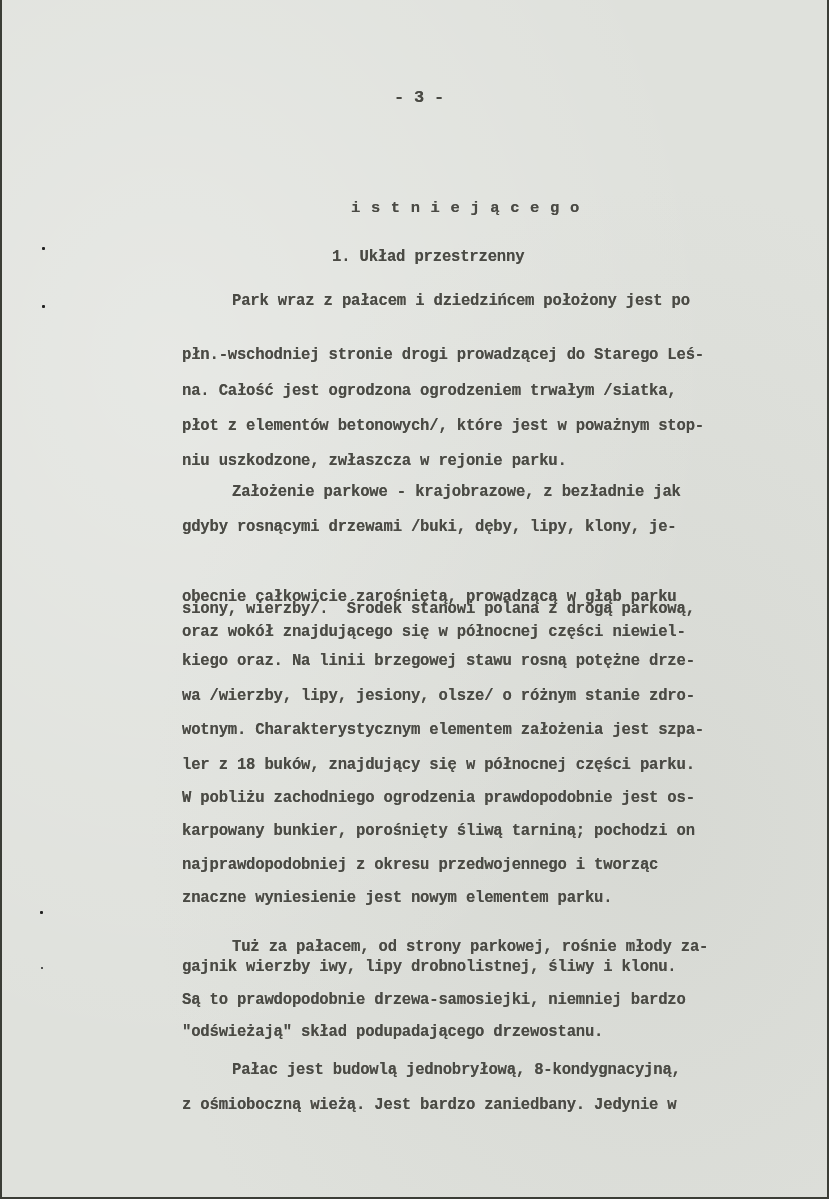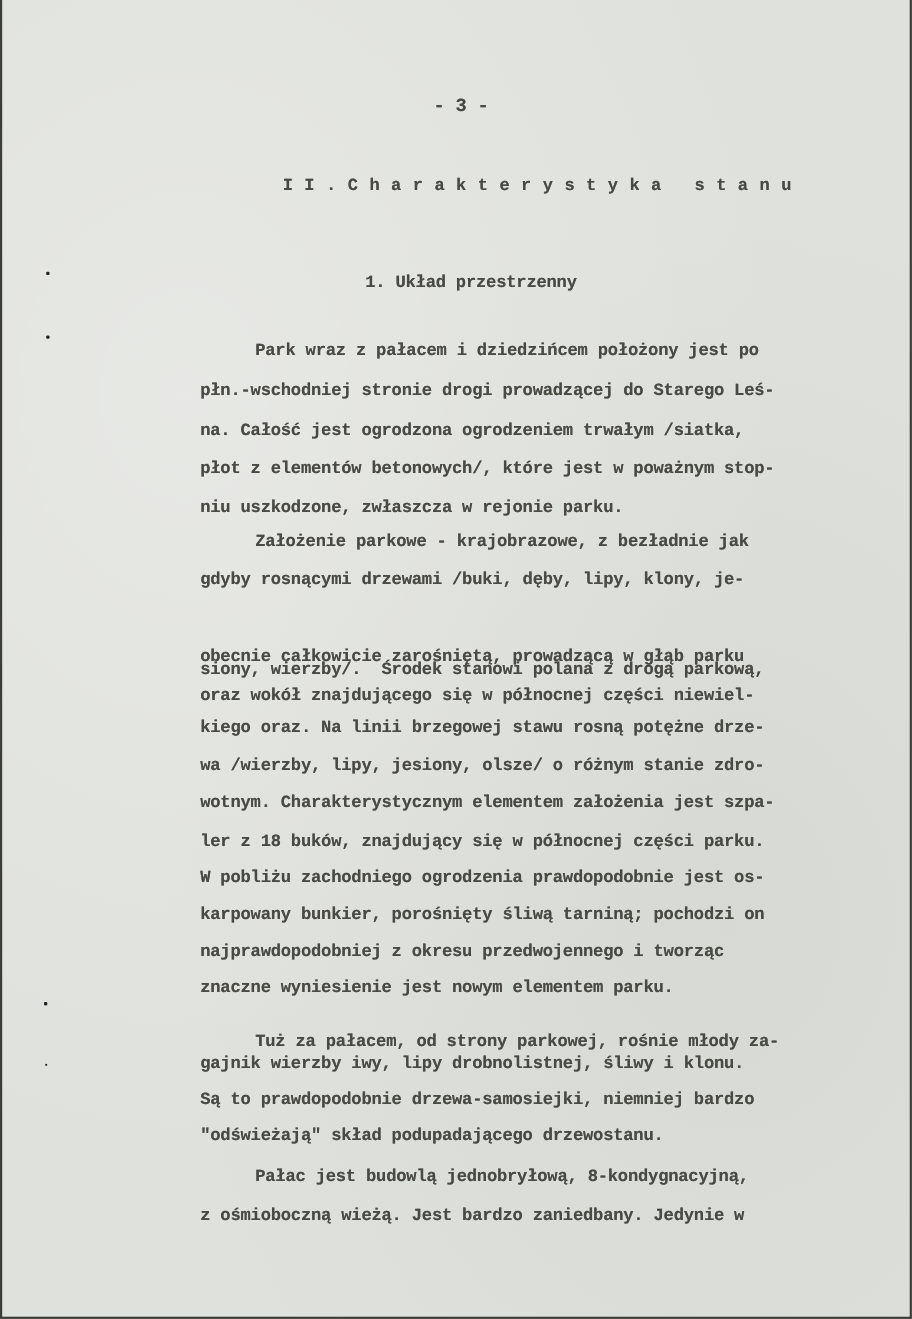--- a/index.html
+++ b/index.html
@@ -63,25 +63,25 @@
       height: 3px;
       background: #222;
       border-radius: 1px;
     }
   </style>
 </head>
 <body>
 
 <div class="page">
   <div class="tw page-number">- 3 -</div>
-  <div class="tw title-1">II.Charakterystyka stanu</div>
+  <div class="tw title-2">istniejącego</div>
   <div class="tw subtitle">1. Układ przestrzenny</div>
 
   <div id="body-text">
-      <div class="tw indent" style="top: 310px;">Park wraz z pałacem i dziedzińcem położony jest po</div>
+      <div class="tw indent" style="top: 292px;">Park wraz z pałacem i dziedzińcem położony jest po</div>
       <div class="tw line" style="top: 346px;">płn.-wschodniej stronie drogi prowadzącej do Starego Leś-</div>
       <div class="tw line" style="top: 382px;">na. Całość jest ogrodzona ogrodzeniem trwałym /siatka,</div>
       <div class="tw line" style="top: 417px;">płot z elementów betonowych/, które jest w poważnym stop-</div>
       <div class="tw line" style="top: 452px;">niu uszkodzone, zwłaszcza w rejonie parku.</div>
       <div class="tw indent" style="top: 483px;">Założenie parkowe - krajobrazowe, z bezładnie jak</div>
       <div class="tw line" style="top: 518px;">gdyby rosnącymi drzewami /buki, dęby, lipy, klony, je-</div>
       <div class="tw line" style="top: 553px; margin-top: 47px;">siony, wierzby/.  Środek stanowi polana z drogą parkową,</div>
       <div class="tw line" style="top: 588px;">obecnie całkowicie zarośniętą, prowadzącą w głąb parku</div>
       <div class="tw line" style="top: 623px;">oraz wokół znajdującego się w północnej części niewiel-</div>
       <div class="tw line" style="top: 652px;">kiego oraz. Na linii brzegowej stawu rosną potężne drze-</div>

